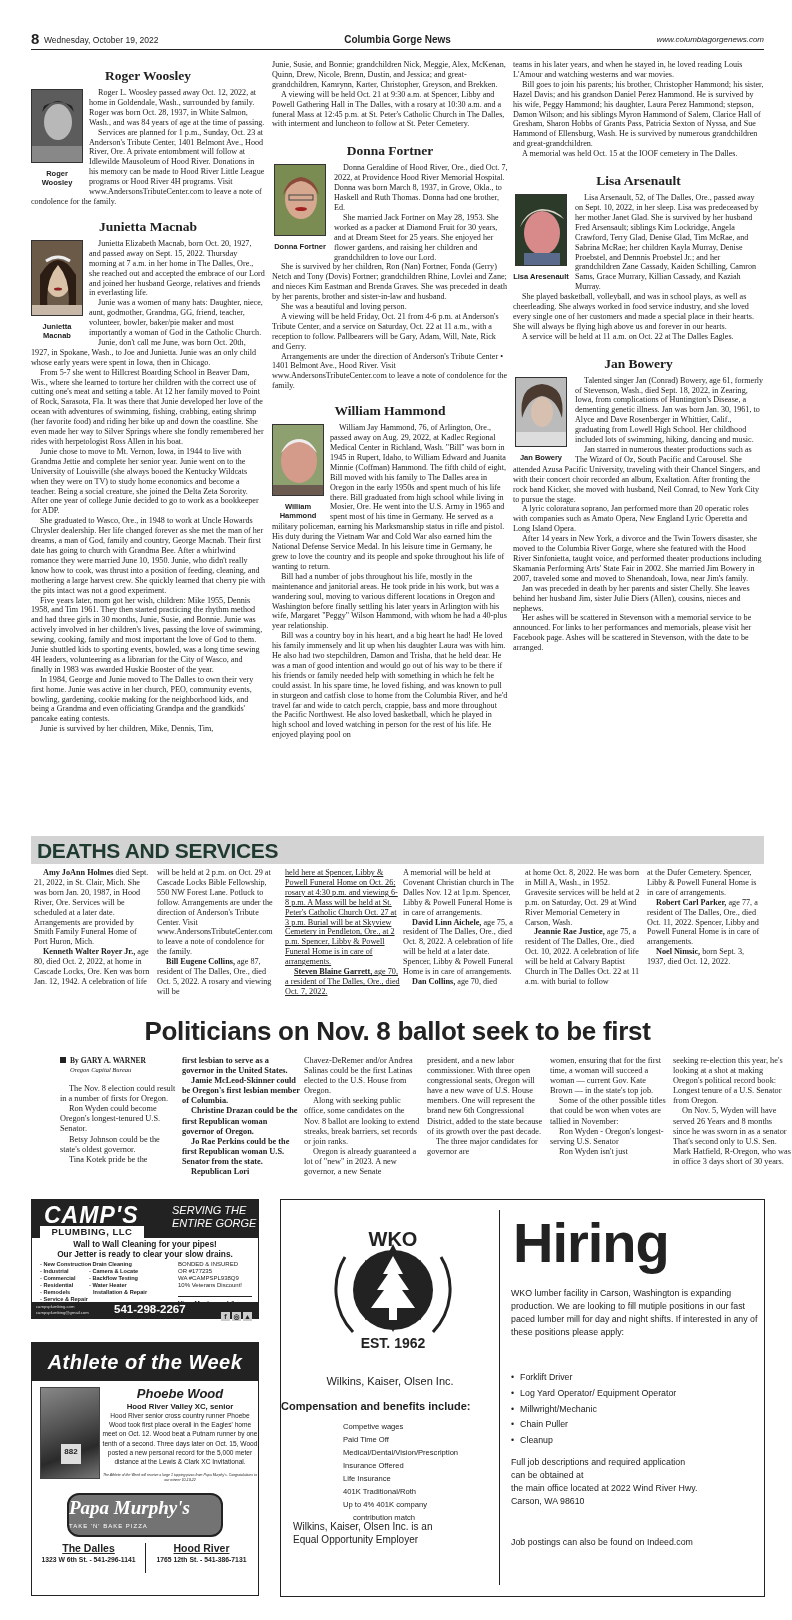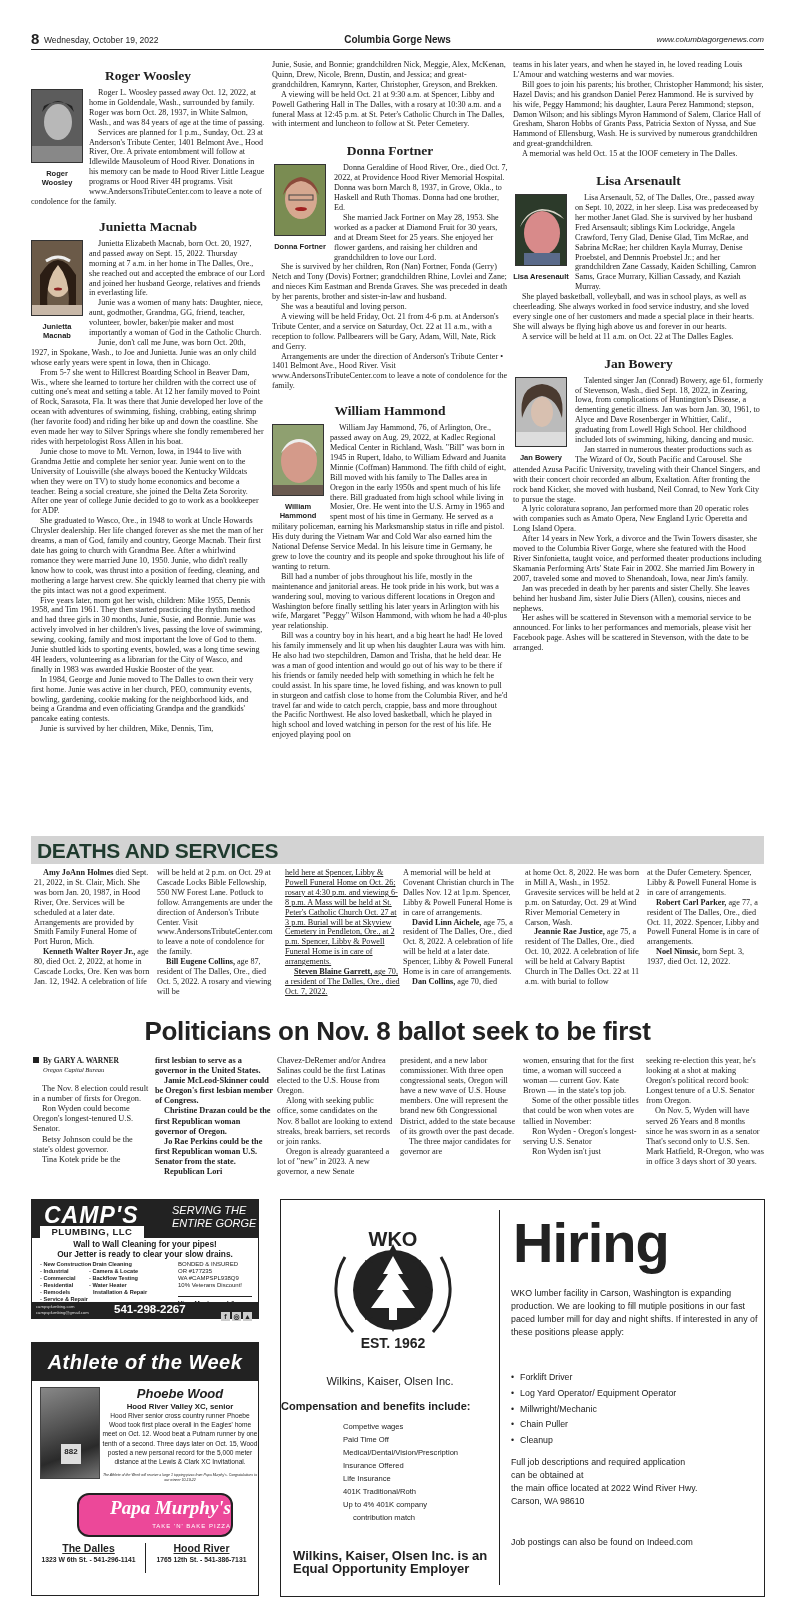--- a/index.html
+++ b/index.html
@@ -20,21 +20,21 @@
   .photo .img { border: 1px solid #333; }
   .photo .cap { font-family: "Liberation Sans", sans-serif; font-weight: bold; font-size: 7.5px; line-height: 9px; margin-top: 3px; }
 
   .deaths-bar { position: absolute; left: 31px; top: 836px; width: 733px; height: 28px; background: #d3d3d3; }
   .deaths-bar span { position: absolute; left: 6px; top: 3px; font-family: "Liberation Sans", sans-serif; font-weight: bold; font-size: 21px; color: #1f3a2e; letter-spacing: -0.3px; }
   .dcol { position: absolute; top: 868px; width: 116px; font-size: 8.2px; line-height: 9.9px; }
   .dcol p { text-indent: 9px; }
   .dcol p.ni { text-indent: 0; }
 
   .headline { position: absolute; left: 31px; top: 1016px; width: 733px; text-align: center; font-family: "Liberation Sans", sans-serif; font-weight: bold; font-size: 26px; letter-spacing: -0.3px; }
-  .ncol { position: absolute; top: 1056px; width: 118px; font-size: 8.3px; line-height: 10.1px; }
+  .ncol { position: absolute; top: 1056px; width: 118px; font-size: 8.3px; line-height: 10.1px; margin-left: 27px; }
   .ncol p { text-indent: 9px; }
   .ncol p.ni { text-indent: 0; }
   .byline { font-family: "Liberation Serif", serif; font-size: 7.5px; font-weight: bold; }
   .bureau { font-style: italic; font-size: 6.5px; padding-left: 10px; line-height: 8px; margin-bottom: 10px; }
   .sq { display: inline-block; width: 6px; height: 6px; background: #222; margin-right: 4px; vertical-align: 0; }
 
   
   .camps { position: absolute; left: 31px; top: 1199px; width: 228px; height: 120px; border: 1px solid #222; background: #fff; font-family: "Liberation Sans", sans-serif; }
   .camps .top { position: absolute; left: 0; top: 0; width: 226px; height: 38px; background: #222; }
   .camps .logo1 { position: absolute; left: 12px; top: 2px; font-weight: bold; font-size: 23px; color: #fff; letter-spacing: 1px; font-style: italic; }
@@ -53,36 +53,36 @@
 
   
   .athlete { position: absolute; left: 31px; top: 1342px; width: 228px; height: 254px; border: 1px solid #222; background: #fff; font-family: "Liberation Sans", sans-serif; }
   .athlete .hdr { position: absolute; left: 0; top: 0; width: 226px; height: 38px; background: #222; color: #fff; text-align: center; font-weight: bold; font-style: italic; font-size: 20px; line-height: 38px; letter-spacing: 0.5px; }
   .athlete .ph { position: absolute; left: 8px; top: 44px; width: 60px; height: 92px; background: linear-gradient(160deg, #888 0%, #555 40%, #2a2a2a 70%, #777 100%); border: 1px solid #444; }
   .athlete .ph .bib { position: absolute; left: 20px; top: 56px; width: 20px; height: 20px; background: #ddd; color: #222; font-size: 8px; font-weight: bold; text-align: center; line-height: 16px; }
   .athlete .name { position: absolute; left: 70px; top: 44px; width: 156px; text-align: center; font-weight: bold; font-style: italic; font-size: 13px; line-height: 14px; }
   .athlete .team { position: absolute; left: 70px; top: 59px; width: 156px; text-align: center; font-weight: bold; font-size: 7.8px; line-height: 9px; }
   .athlete .desc { position: absolute; left: 70px; top: 68px; width: 156px; text-align: center; font-size: 6.6px; line-height: 9.2px; }
   .athlete .fine { position: absolute; left: 70px; top: 130px; width: 156px; text-align: center; font-style: italic; font-size: 3.5px; line-height: 4.5px; }
-  .athlete .pm { position: absolute; left: 45px; top: 150px; width: 156px; height: 44px; background: #ec4899; border-radius: 12px; border: 2px solid #222; color: #fff; text-align: right; }
+  .athlete .pm { position: absolute; left: 35px; top: 150px; width: 156px; height: 44px; background: #737373; border-radius: 12px; border: 2px solid #222; color: #fff; text-align: left; }
   .athlete .pm .n { font-family: "Liberation Serif", serif; font-style: italic; font-weight: bold; font-size: 19px; line-height: 26px; }
   .athlete .pm .t { font-size: 6px; letter-spacing: 1px; line-height: 10px; }
   .athlete .loc { position: absolute; top: 199px; width: 113px; text-align: center; }
   .athlete .loc .c { font-weight: bold; font-size: 10.5px; text-decoration: underline; line-height: 13px; }
   .athlete .loc .a { font-weight: bold; font-size: 6.8px; line-height: 10px; }
   .athlete .divider { position: absolute; left: 113px; top: 200px; width: 1px; height: 30px; background: #222; }
 
   
   .wko { position: absolute; left: 280px; top: 1199px; width: 485px; height: 398px; border: 1px solid #222; background: #fff; font-family: "Liberation Sans", sans-serif; }
   .wko .innerdiv { position: absolute; left: 218px; top: 10px; width: 1px; height: 375px; background: #222; }
   .wko .logo { position: absolute; left: 42px; top: 22px; width: 140px; height: 130px; }
   .wko .co { position: absolute; left: 0; top: 175px; width: 218px; text-align: center; font-size: 11px; }
   .wko .comp { position: absolute; left: 0; top: 200px; width: 218px; text-align: left; font-size: 11px; font-weight: bold; }
   .wko .benefits { position: absolute; left: 62px; top: 220px; font-size: 7.6px; line-height: 13px; list-style: none; }
-  .wko .eoe { position: absolute; left: 12px; top: 349px; font-size: 13px; font-weight: bold; line-height: 13px; }
+  .wko .eoe { position: absolute; left: 12px; top: 320px; font-size: 10px; font-weight: normal; line-height: 13px; }
   .wko .hiring { position: absolute; left: 232px; top: 10px; font-weight: bold; font-size: 56px; letter-spacing: -1px; line-height: 66px; }
   .wko .intro { position: absolute; left: 230px; top: 87px; width: 248px; font-size: 8.8px; line-height: 13px; }
   .wko .positions { position: absolute; left: 230px; top: 170px; font-size: 8.8px; line-height: 15.8px; list-style: none; }
   .wko .positions li::before { content: "\2022"; margin-right: 6px; }
   .wko .apply { position: absolute; left: 230px; top: 256px; width: 250px; font-size: 8.8px; line-height: 13px; }
   .wko .indeed { position: absolute; left: 230px; top: 337px; font-size: 8.8px; }
 </style>
 </head>
 <body>
 
@@ -240,21 +240,21 @@
 <div class="ncol" style="left:33px;">
   <div class="byline"><span class="sq"></span><span>By GARY A. WARNER</span></div>
   <div class="bureau">Oregon Capital Bureau</div>
   <p>The Nov. 8 election could result in a number of firsts for Oregon.</p>
   <p>Ron Wyden could become Oregon's longest-tenured U.S. Senator.</p>
   <p>Betsy Johnson could be the state's oldest governor.</p>
   <p>Tina Kotek pride be the</p>
 </div>
 <div class="ncol" style="left:155px;font-weight:bold;">
   <p class="ni">first lesbian to serve as a governor in the United States.</p>
-  <p>Jamie McLeod-Skinner could be Oregon's first lesbian member of Congress.</p>
+  <p>Jamie McLeod-Skinner could be Oregon's first lesbian member of Columbia.</p>
   <p>Christine Drazan could be the first Republican woman governor of Oregon.</p>
   <p>Jo Rae Perkins could be the first Republican woman U.S. Senator from the state.</p>
   <p>Republican Lori</p>
 </div>
 <div class="ncol" style="left:277px;">
   <p class="ni">Chavez-DeRemer and/or Andrea Salinas could be the first Latinas elected to the U.S. House from Oregon.</p>
   <p>Along with seeking public office, some candidates on the Nov. 8 ballot are looking to extend streaks, break barriers, set records or join ranks.</p>
   <p>Oregon is already guaranteed a lot of "new" in 2023. A new governor, a new Senate</p>
 </div>
 <div class="ncol" style="left:400px;">

